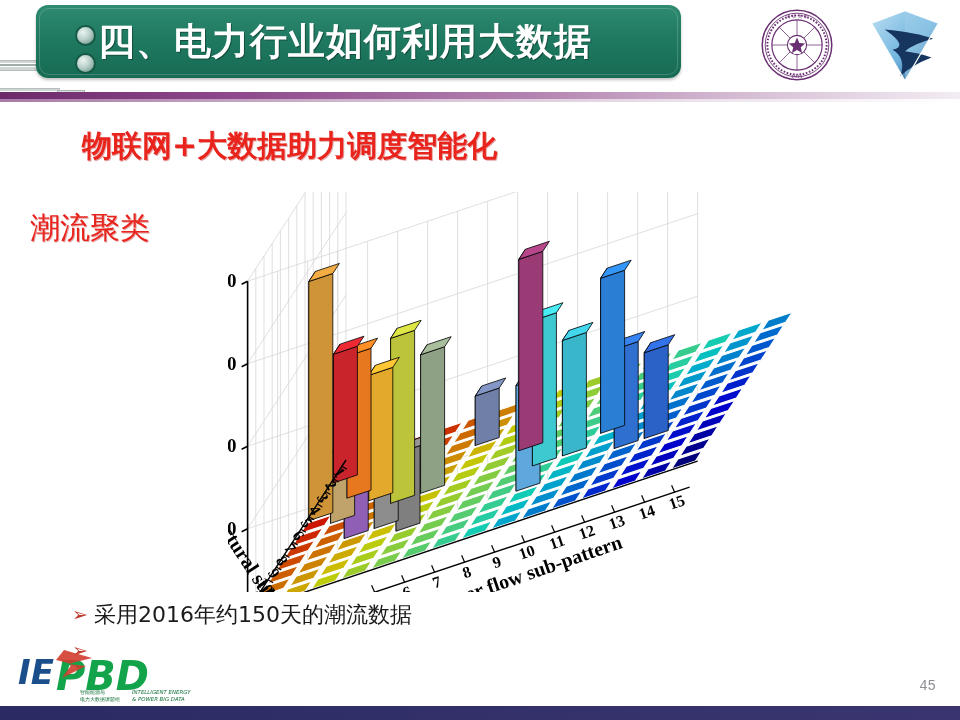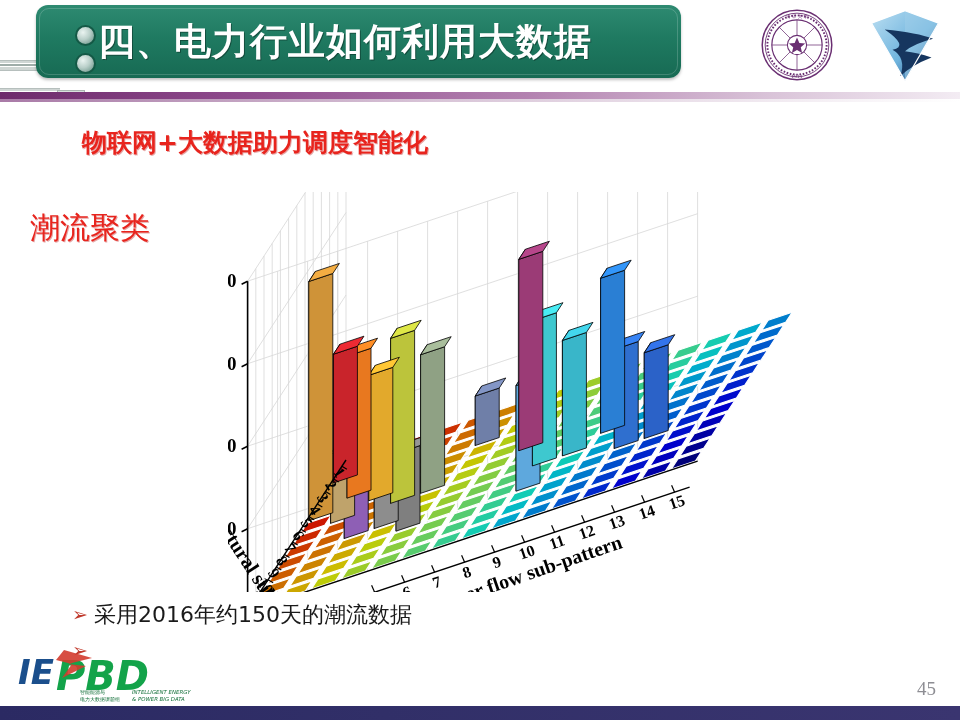--- a/index.html
+++ b/index.html
@@ -53,21 +53,21 @@
     background:linear-gradient(90deg,#6d2a6b 0%,#8e4a8c 25%,#b382b0 55%,#d9c3d8 80%,#f3ecf3 100%);
   }
   .divider2{
     position:absolute;left:0;top:99px;width:960px;height:3px;
     background:linear-gradient(90deg,#a97aa7 0%,#d8c4d7 45%,#ffffff 100%);
   }
 
   
   .subtitle{
     position:absolute;left:82px;top:126px;
-    font-size:25px;font-weight:bold;color:#e8241d;
+    font-size:30px;font-weight:bold;color:#e8241d;
     font-family:"DejaVu Sans","Liberation Sans",sans-serif;
     text-shadow:1px 1px 0 rgba(180,0,0,.35);
     white-space:nowrap;letter-spacing:0px;
   }
   .side-label{
     position:absolute;left:30px;top:208px;
     font-size:30px;font-weight:normal;color:#e8241d;
     font-family:"DejaVu Sans","Liberation Sans",sans-serif;
     text-shadow:1px 1px 0 rgba(180,0,0,.35);
     white-space:nowrap;
@@ -86,22 +86,22 @@
   }
   .btext{
     font-size:22px;color:#1a1a1a;line-height:30px;white-space:nowrap;
     font-family:"DejaVu Sans","Liberation Sans",sans-serif;
     text-align:right;
   }
 
   
   .foot-logo{position:absolute;left:16px;top:644px;width:196px;height:62px;}
   .page-num{
-    position:absolute;right:24px;top:678px;font-size:19px;color:#8d8d93;
-    font-family:Liberation Serif, serif;
+    position:absolute;right:24px;top:678px;font-size:14px;color:#8d8d93;
+    font-family:Liberation Mono, monospace;
   }
   .footer-bar{
     position:absolute;left:0;top:706px;width:960px;height:14px;
     background:linear-gradient(90deg,#2b2a63 0%,#312f68 40%,#3a3570 100%);
   }
 </style>
 </head>
 <body>
 
 <div class="slide">

